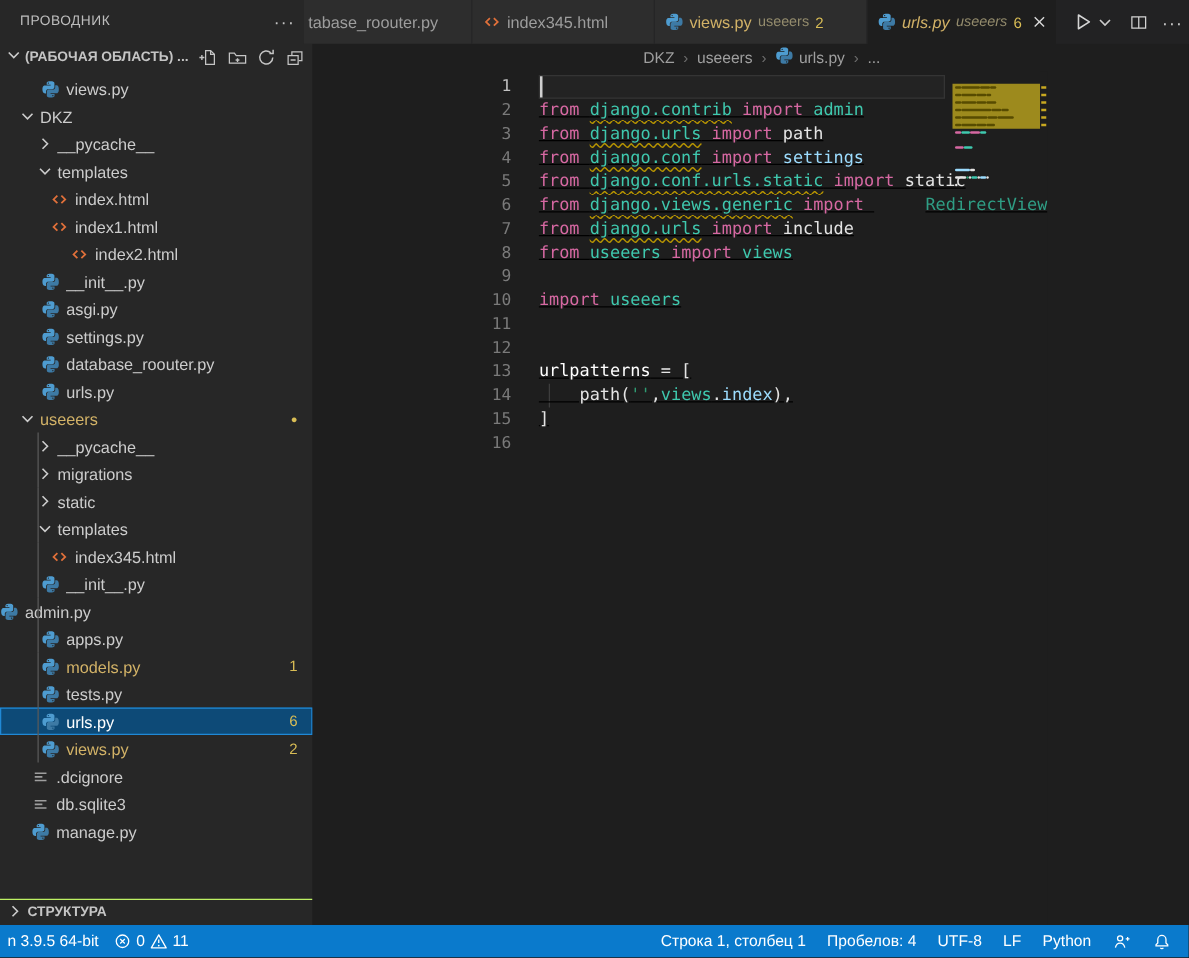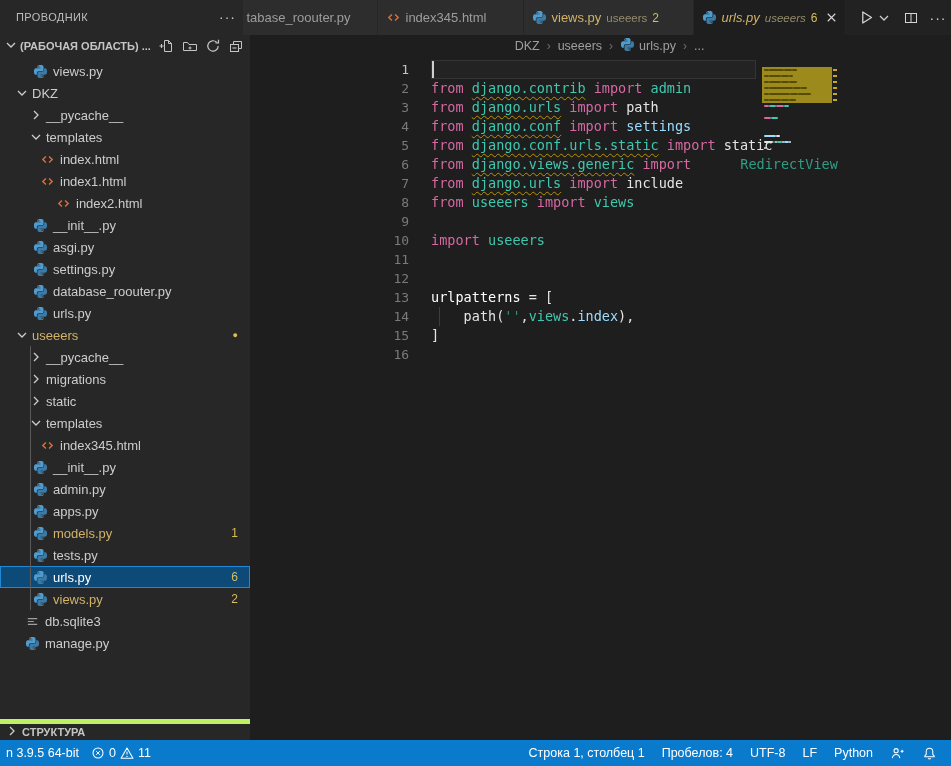--- a/index.html
+++ b/index.html
@@ -19,21 +19,21 @@
   .ws-actions .icon { display: inline-flex; cursor: pointer; }
   .tree { flex: 1; position: relative; padding-top: 2px; overflow: hidden; }
   .tree-row { height: 22px; display: flex; align-items: center; font-size: 13px; color: #cccccc; position: relative; cursor: pointer; white-space: nowrap; }
   .tree-row .icon { display: inline-flex; margin-right: 5px; flex: none; }
   .tree-row .chev { display: inline-flex; margin-right: 2px; flex: none; }
   .tree-row.modified { color: var(--modified-yellow,#d2b267); }
   .tree-row.selected { background: var(--selection-bg,#0d4a77); color: #ffffff; outline: 1px solid var(--selection-border,#2089d6); outline-offset: -1px; }
   .tree-row.guide::before { content:''; position: absolute; left: 30px; top: 0; height: 22px; border-left: 1px solid #5a5a5a; }
   .tree-row .badge { margin-left: auto; margin-right: 12px; color: var(--badge-yellow,#d9bd55); font-size: 12px; }
   .tree-row .badge.dot { font-size: 9px; }
-  .outline-header { height: 21px; flex: none; border-top: 5px solid #bef264; display: flex; align-items: center; gap: 2px; padding: 0 4px; font-size: 11px; font-weight: bold; color: #c5c5c5; text-align: center; }
+  .outline-header { height: 21px; flex: none; border-top: 1px solid #bef264; display: flex; align-items: center; gap: 2px; padding: 0 4px; font-size: 11px; font-weight: bold; color: #c5c5c5; text-align: center; }
 
   
   .editor { flex: 1; min-width: 0; display: flex; flex-direction: column; background: var(--editor-bg,#1e1e1e); align-items: center; }
   .tabbar { height: 35px; flex: none; background: #252526; display: flex; align-items: stretch; }
   .tab { display: flex; align-items: center; gap: 5px; padding: 0 8px; background: #2d2d2d; border-right: 1px solid #252526; font-size: 13px; color: #9d9d9d; overflow: hidden; flex: none; cursor: pointer; }
   .tab .icon { display: inline-flex; flex: none; }
   .tab .tlabel { white-space: nowrap; }
   .tab .dir { font-size: 11.5px; color: #948c6d; white-space: nowrap; }
   .tab .count { font-size: 12px; color: var(--badge-yellow,#d9bd55); }
   .tab.mod { color: var(--modified-yellow,#d2b267); }
@@ -45,21 +45,21 @@
   .tab-actions .run-group { display: flex; align-items: center; gap: 1px; cursor: pointer; }
   .tab-actions .more { font-size: 14px; letter-spacing: 1px; cursor: pointer; }
 
   .breadcrumb { height: 22px; flex: none; display: flex; align-items: center; gap: 7px; padding-left: 18px; font-size: 12.5px; color: #9f9f9f; }
   .breadcrumb .bc-item { display: flex; align-items: center; gap: 4px; cursor: pointer; }
   .breadcrumb .sep { color: #6d6d6d; font-size: 12px; }
 
   .code-area { flex: 1; position: relative; font-family: "DejaVu Sans Mono", monospace; font-size: 13.5px; line-height: 19px; padding-top: 3px; overflow: hidden; }
   .code-line { display: flex; height: 19px; position: relative; }
   .code-line .gutter { width: 46px; flex: none; text-align: right; color: #7a7a7a; font-size: 13px; }
-  .code-line .lcontent { margin-left: 22px; white-space: pre; position: relative; z-index: 1; }
+  .code-line .lcontent { margin-left: 22px; white-space: pre; position: relative; z-index: 1; text-decoration: underline; }
   .code-line.current .gutter { color: #c2c2c2; }
   .code-line.current::after { content:''; position: absolute; left: 68px; right: 82px; top: 0; bottom: 0; border: 1px solid #343434; background: rgba(60,60,60,0.18); }
   .code-line .cursor { position: absolute; left: 69px; top: 1px; width: 1.5px; height: 17px; background: #cfcfcf; z-index: 2; }
   .code-line.iguide::before { content:''; position: absolute; left: 76px; top: 0; height: 19px; border-left: 1px solid #3d3d3d; }
   .wavy { text-decoration: underline; text-decoration-style: wavy; text-decoration-color: var(--warning-squiggle,#b89500); text-decoration-thickness: 1px; text-underline-offset: 3px; }
 
   .minimap { position: absolute; top: 0; right: 6px; width: 70px; bottom: 0; }
   .mini-warnblock { position: absolute; left: 0; right: 0; background: #9d8a1d; }
   .mini-seg { position: absolute; height: 2px; border-radius: 1px; }
   .ruler { position: absolute; top: 0; right: 0; width: 6px; bottom: 0; background: #1e1e1e; }
@@ -272,21 +272,21 @@
           </div>
           <div class="tree-row guide" style="padding-left: 33px;">
             <span class="icon">
               <svg width="15" height="15" viewBox="0 0 32 32">
                 <path fill="#4e9cd0" d="M15.9 2c-7 0-6.6 3-6.6 3v3.2h6.8v1H6.5S2 8.6 2 15.9c0 7.2 3.9 7 3.9 7h2.3v-3.3s-.1-3.9 3.9-3.9h6.7s3.7.1 3.7-3.6V5.7S23.1 2 15.9 2zm-3.7 2.1a1.2 1.2 0 1 1 0 2.4 1.2 1.2 0 0 1 0-2.4z"></path>
                 <path fill="#3d7aa5" d="M16.1 30c7 0 6.6-3 6.6-3v-3.2h-6.8v-1h9.6s4.5.6 4.5-6.7c0-7.2-3.9-7-3.9-7h-2.3v3.3s.1 3.9-3.9 3.9h-6.7s-3.7-.1-3.7 3.6v6.4S8.9 30 16.1 30zm3.7-2.1a1.2 1.2 0 1 1 0-2.4 1.2 1.2 0 0 1 0 2.4z"></path>
               </svg>
             </span>
             <span class="label">__init__.py</span>
           </div>
-          <div class="tree-row guide" style="padding-left: 33px;">
+          <div class="tree-row guide" style="">
             <span class="icon">
               <svg width="15" height="15" viewBox="0 0 32 32">
                 <path fill="#4e9cd0" d="M15.9 2c-7 0-6.6 3-6.6 3v3.2h6.8v1H6.5S2 8.6 2 15.9c0 7.2 3.9 7 3.9 7h2.3v-3.3s-.1-3.9 3.9-3.9h6.7s3.7.1 3.7-3.6V5.7S23.1 2 15.9 2zm-3.7 2.1a1.2 1.2 0 1 1 0 2.4 1.2 1.2 0 0 1 0-2.4z"></path>
                 <path fill="#3d7aa5" d="M16.1 30c7 0 6.6-3 6.6-3v-3.2h-6.8v-1h9.6s4.5.6 4.5-6.7c0-7.2-3.9-7-3.9-7h-2.3v3.3s.1 3.9-3.9 3.9h-6.7s-3.7-.1-3.7 3.6v6.4S8.9 30 16.1 30zm3.7-2.1a1.2 1.2 0 1 1 0-2.4 1.2 1.2 0 0 1 0 2.4z"></path>
               </svg>
             </span>
             <span class="label">admin.py</span>
           </div>
           <div class="tree-row guide" style="padding-left: 33px;">
             <span class="icon">
@@ -328,20 +328,28 @@
           </div>
           <div class="tree-row modified guide" style="padding-left: 33px;">
             <span class="icon">
               <svg width="15" height="15" viewBox="0 0 32 32">
                 <path fill="#4e9cd0" d="M15.9 2c-7 0-6.6 3-6.6 3v3.2h6.8v1H6.5S2 8.6 2 15.9c0 7.2 3.9 7 3.9 7h2.3v-3.3s-.1-3.9 3.9-3.9h6.7s3.7.1 3.7-3.6V5.7S23.1 2 15.9 2zm-3.7 2.1a1.2 1.2 0 1 1 0 2.4 1.2 1.2 0 0 1 0-2.4z"></path>
                 <path fill="#3d7aa5" d="M16.1 30c7 0 6.6-3 6.6-3v-3.2h-6.8v-1h9.6s4.5.6 4.5-6.7c0-7.2-3.9-7-3.9-7h-2.3v3.3s.1 3.9-3.9 3.9h-6.7s-3.7-.1-3.7 3.6v6.4S8.9 30 16.1 30zm3.7-2.1a1.2 1.2 0 1 1 0-2.4 1.2 1.2 0 0 1 0 2.4z"></path>
               </svg>
             </span>
             <span class="label">views.py</span>
             <span class="badge">2</span>
+          </div>
+          <div class="tree-row" style="padding-left: 25px;">
+            <span class="icon">
+              <svg width="15" height="15" viewBox="0 0 16 16">
+                <path d="M3 5h10M3 8h6.5M3 11h10" stroke="#9e9e9e" stroke-width="1.3"></path>
+              </svg>
+            </span>
+            <span class="label">.dcignore</span>
           </div>
           <div class="tree-row" style="padding-left: 25px;">
             <span class="icon">
               <svg width="15" height="15" viewBox="0 0 16 16">
                 <path d="M3 5h10M3 8h6.5M3 11h10" stroke="#9e9e9e" stroke-width="1.3"></path>
               </svg>
             </span>
             <span class="label">db.sqlite3</span>
           </div>
           <div class="tree-row" style="padding-left: 25px;">

